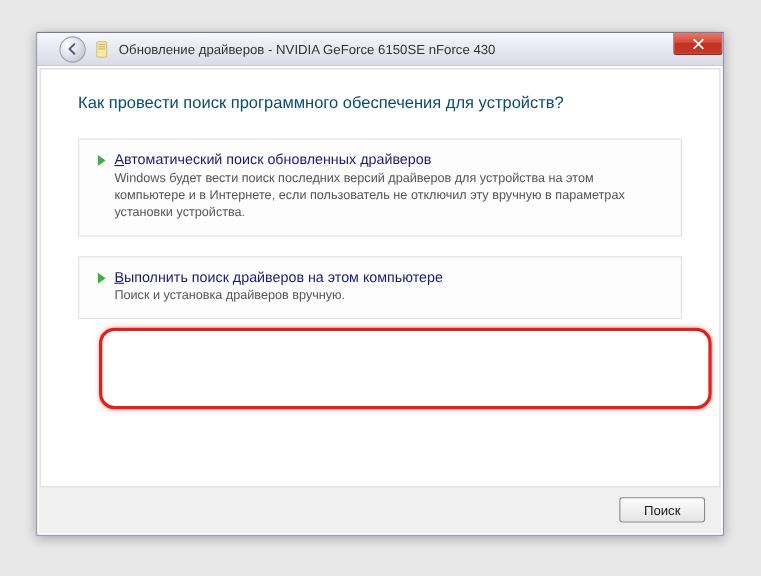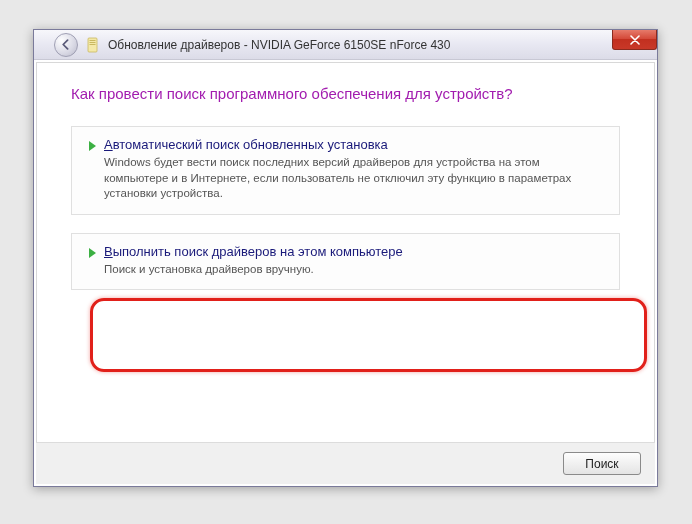--- a/index.html
+++ b/index.html
@@ -66,21 +66,21 @@
     background: #fff;
   }
   .inner {
     border: 1px solid #d8d8d8;
     height: 100%;
     padding: 22px 34px 0 34px;
     background: #fff;
     position: relative;
   }
   .heading {
-    color: #a21caf;
+    color: #0c4a6e;
     font-size: 15px;
     margin-bottom: 24px;
     font-weight: normal;
   }
   .option {
     border: 1px solid #e0e0e0;
     padding: 10px 14px 12px 14px;
     margin-bottom: 18px;
     display: flex;
     cursor: pointer;
@@ -170,22 +170,22 @@
 
       <h1 class="heading">Как провести поиск программного обеспечения для устройств?</h1>
 
       <div class="option">
         <div class="arrow">
           <svg viewBox="0 0 14 14">
             <path d="M3 2 L10 7 L3 12 Z" fill="#3cb043"></path>
           </svg>
         </div>
         <div class="txt">
-          <div class="opt-title"><span class="underline">А</span><span>втоматический поиск обновленных установка</span></div>
-          <div class="opt-desc">Windows будет вести поиск последних версий драйверов для устройства на этом компьютере и в Интернете, если пользователь не отключил эту функцию в параметрах установки устройства.</div>
+          <div class="opt-title"><span class="underline">А</span><span>втоматический поиск обновленных драйверов</span></div>
+          <div class="opt-desc">Windows будет вести поиск последних версий драйверов для устройства на этом компьютере и в Интернете, если пользователь не отключил эту вручную в параметрах установки устройства.</div>
         </div>
       </div>
 
       <div class="option">
         <div class="arrow">
           <svg viewBox="0 0 14 14">
             <path d="M3 2 L10 7 L3 12 Z" fill="#3cb043"></path>
           </svg>
         </div>
         <div class="txt">

